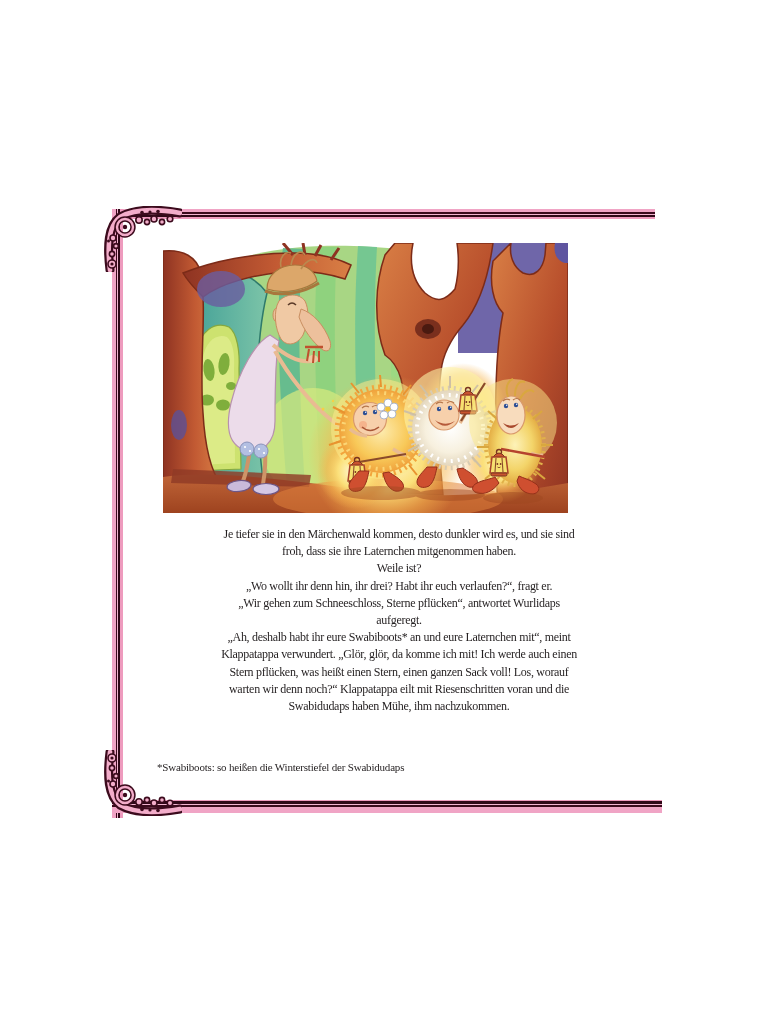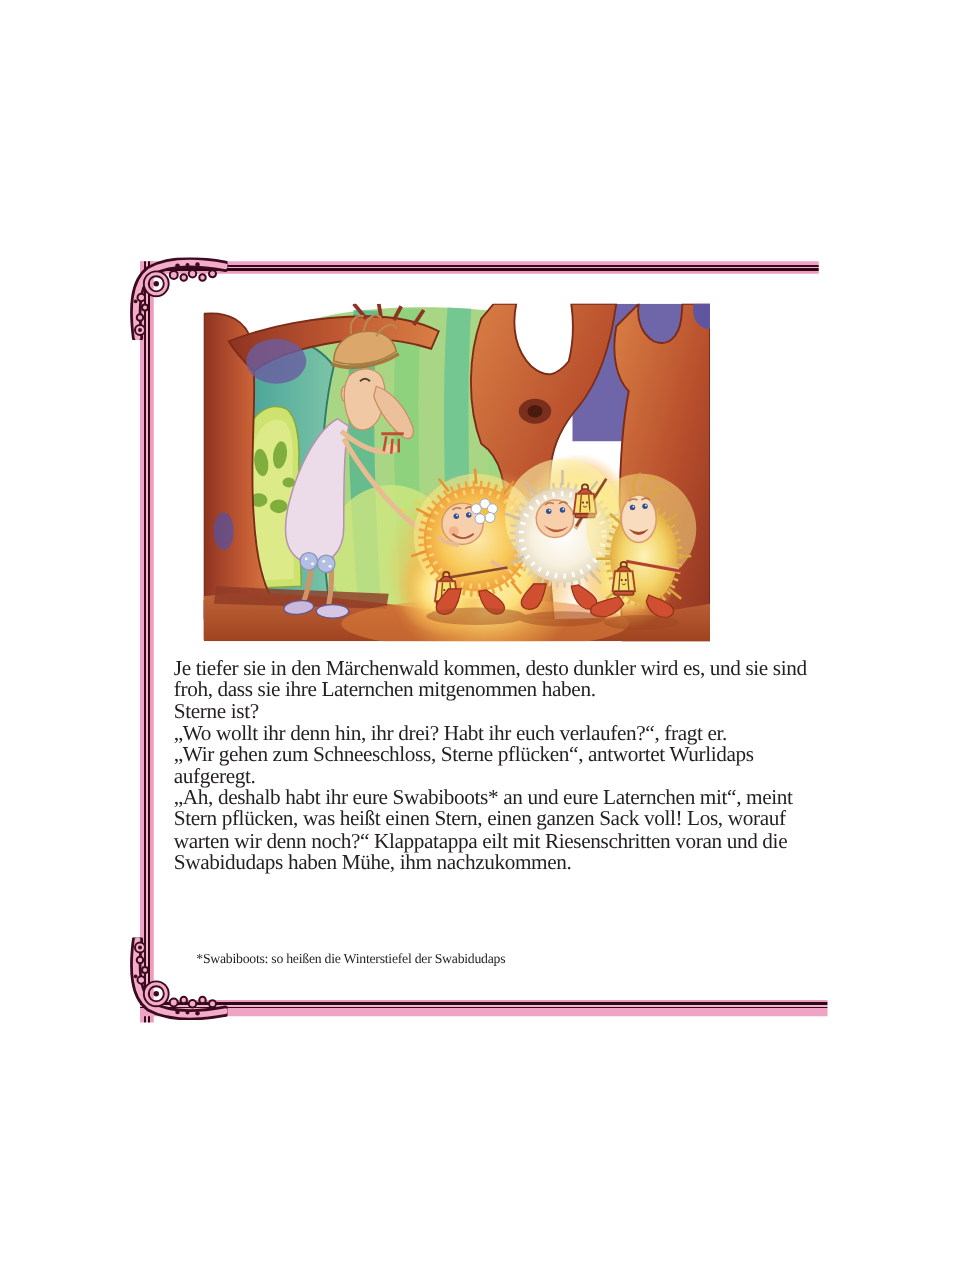--- a/index.html
+++ b/index.html
@@ -23,21 +23,21 @@
     left:112px;top:800px;width:550px;height:13px;
     background:linear-gradient(to bottom,
       #ee9bbe 0 10%, #2f0817 10% 28%, #f2b3cf 28% 40%, #3a0a1c 40% 52%, #f0a4c5 52% 100%);
   }
   .corner{width:78px;height:66px;}
   .corner-tl{left:104px;top:206px;}
   .corner-bl{left:104px;top:750px;transform:scaleY(-1);}
   
   .illustration{left:163px;top:243px;width:405px;height:270px;}
   
-  .story{left:139px;top:526px;width:500px;line-height:17.2px;font-size:17px;letter-spacing:-0.3px;}
+  .story{left:149px;top:526px;width:500px;line-height:17.2px;font-size:12px;letter-spacing:-0.3px;text-align:center;}
   .story p{margin:0;white-space:nowrap;}
   .footnote{left:157px;top:761px;font-size:11px;letter-spacing:-0.2px;white-space:nowrap;}
 </style>
 </head>
 <body>
 
 <div class="abs frame-top"></div>
 <div class="abs frame-left"></div>
 <div class="abs frame-bottom"></div>
 
@@ -352,23 +352,24 @@
   <g fill="#9e4720" opacity="0.45">
     <ellipse cx="218" cy="250" rx="40" ry="7"></ellipse>
       <ellipse cx="287" cy="252" rx="35" ry="6"></ellipse>
       <ellipse cx="350" cy="255" rx="30" ry="6"></ellipse>
   </g>
 </svg>
 
 <div class="abs story">
   <p>Je tiefer sie in den Märchenwald kommen, desto dunkler wird es, und sie sind</p>
   <p>froh, dass sie ihre Laternchen mitgenommen haben.</p>
-  <p>Sterne ist?</p>
+  <p>Weile ist?</p>
   <p>„Wo wollt ihr denn hin, ihr drei? Habt ihr euch verlaufen?“, fragt er.</p>
   <p>„Wir gehen zum Schneeschloss, Sterne pflücken“, antwortet Wurlidaps</p>
   <p>aufgeregt.</p>
   <p>„Ah, deshalb habt ihr eure Swabiboots* an und eure Laternchen mit“, meint</p>
+  <p>Klappatappa verwundert. „Glör, glör, da komme ich mit! Ich werde auch einen</p>
   <p>Stern pflücken, was heißt einen Stern, einen ganzen Sack voll! Los, worauf</p>
   <p>warten wir denn noch?“ Klappatappa eilt mit Riesenschritten voran und die</p>
   <p>Swabidudaps haben Mühe, ihm nachzukommen.</p>
 </div>
 
 <div class="abs footnote">*Swabiboots: so heißen die Winterstiefel der Swabidudaps</div>
 
 </body></html>

